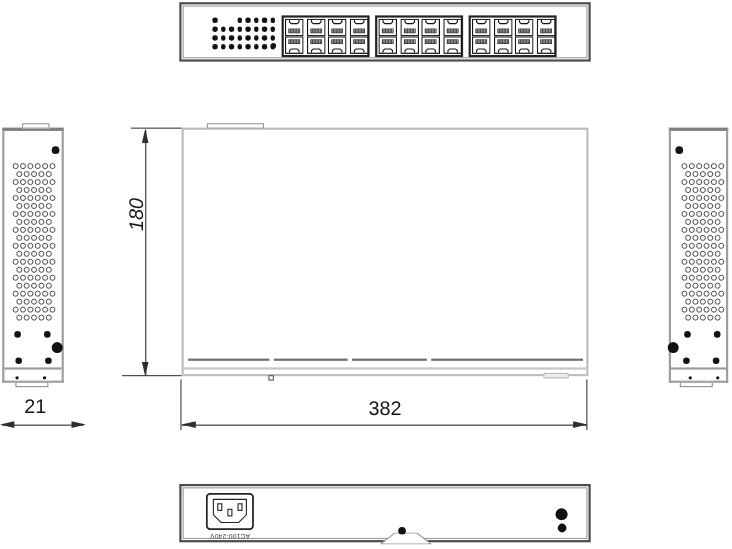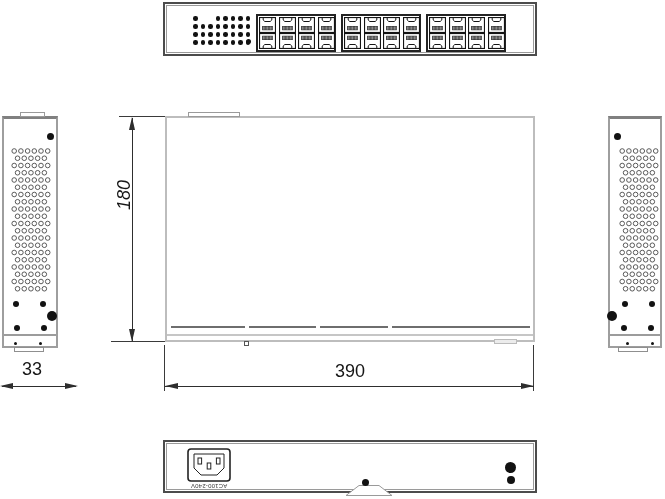--- a/index.html
+++ b/index.html
@@ -686,28 +686,28 @@
     <div class="arrow arrow-down" style="left:129px;top:329px"></div>
     <div class="dim-text italic" style="left:94px;top:185px;width:60px;transform:rotate(-90deg)">180</div>
   </div>
 
   <div>
     <div class="ext-line" style="left:164px;top:345px;width:1px;height:46px"></div>
     <div class="ext-line" style="left:533px;top:345px;width:1px;height:46px"></div>
     <div class="dim-line" style="left:165px;top:386px;width:369px;height:1.2px"></div>
     <div class="arrow arrow-left" style="left:165px;top:383px"></div>
     <div class="arrow arrow-right" style="left:521px;top:383px"></div>
-    <div class="dim-text" style="left:310px;top:361px;width:80px">390</div>
+    <div class="dim-text" style="left:310px;top:361px;width:80px">382</div>
   </div>
 
   <div>
     <div class="dim-line" style="left:2px;top:386px;width:74px;height:1.2px"></div>
     <div class="arrow arrow-left" style="left:0;top:383px"></div>
     <div class="arrow arrow-right" style="left:65px;top:383px"></div>
-    <div class="dim-text" style="left:8px;top:359px;width:48px">33</div>
+    <div class="dim-text" style="left:8px;top:359px;width:48px">21</div>
   </div>
 
   <div class="panel-outer" style="left:163px;top:440px;width:374px;height:53px">
     <div class="panel-inner"></div>
     <div class="abs" style="left:22px;top:6px">
       <svg width="44" height="34" viewBox="0 0 44 34">
         <rect x="1" y="1" width="42" height="32" rx="3" fill="#fff" stroke="#232323" stroke-width="1.6"></rect>
         <path d="M7,6 H37 V20 L30,27 H14 L7,20 Z" fill="none" stroke="#232323" stroke-width="1"></path>
         <rect x="11" y="10" width="3.6" height="6" fill="none" stroke="#232323" stroke-width="1"></rect>
         <rect x="29.4" y="10" width="3.6" height="6" fill="none" stroke="#232323" stroke-width="1"></rect>

